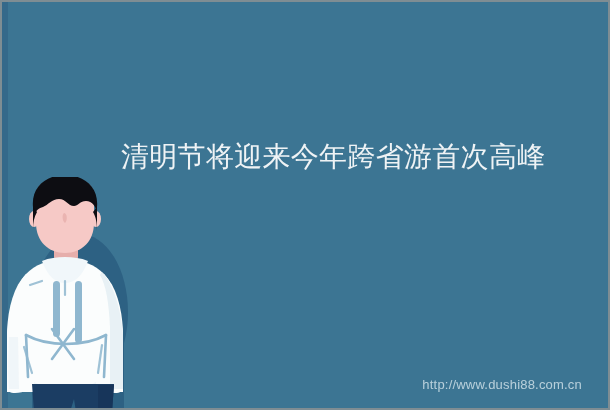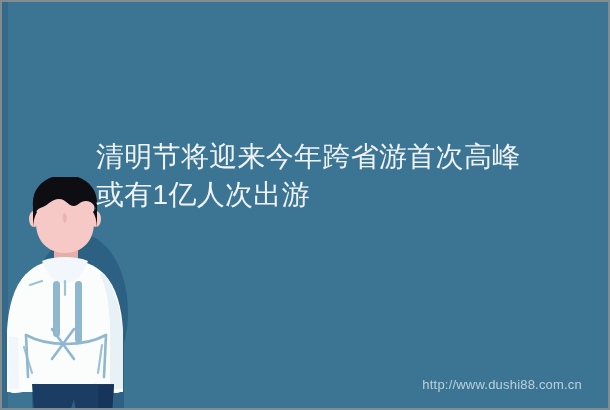--- a/index.html
+++ b/index.html
@@ -32,21 +32,21 @@
     position: absolute;
     left: 94px;
     top: 136px;
     width: 500px;
     color: #eff3f5;
     font-size: 28px;
     line-height: 38px;
     letter-spacing: 0.3px;
     white-space: nowrap;
   }
-  #headline .line { display: block; }
+  #headline .line { display: block; margin-left: 25px; }
 
   
   #watermark {
     position: absolute;
     right: 26px;
     bottom: 16px;
     color: rgba(232, 242, 247, 0.72);
     font-size: 13px;
     letter-spacing: 0.2px;
   }
@@ -143,18 +143,17 @@
 
       <g>
         <path d="M30 207 L112 207 L110 235 L74 235 L72 222 L68 235 L32 235 Z" fill="#1b3d63"></path>
         <path d="M96 208 L112 208 L110 235 L96 235 Z" fill="#17355a"></path>
       </g>
     </svg>
   </div>
 
   <div id="headline">
     <span class="line">清明节将迎来今年跨省游首次高峰</span>
-    <span class="line">或有1亿人次出游</span>
   </div>
 
   <div id="watermark">http://www.dushi88.com.cn</div>
 
 </div>
 
 </body></html>

